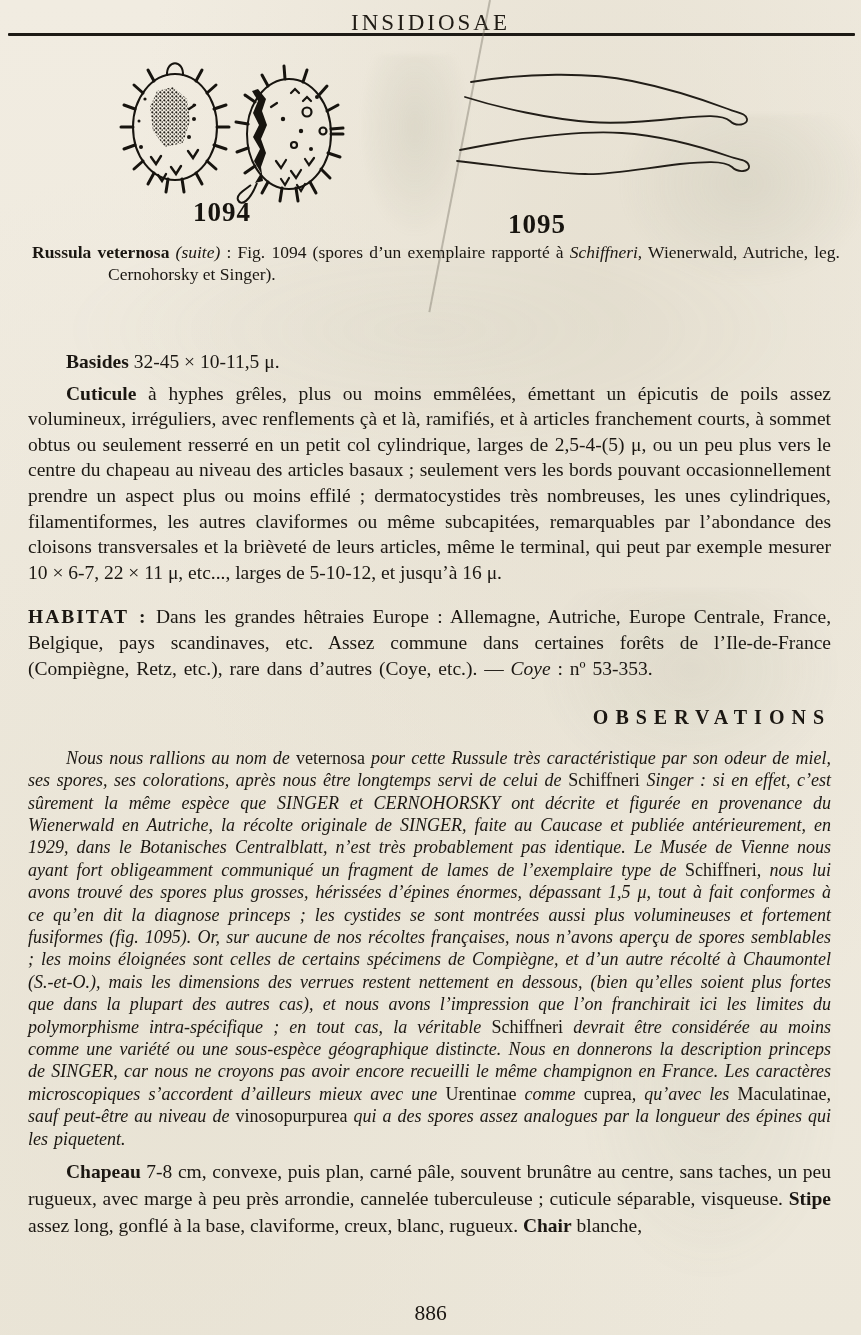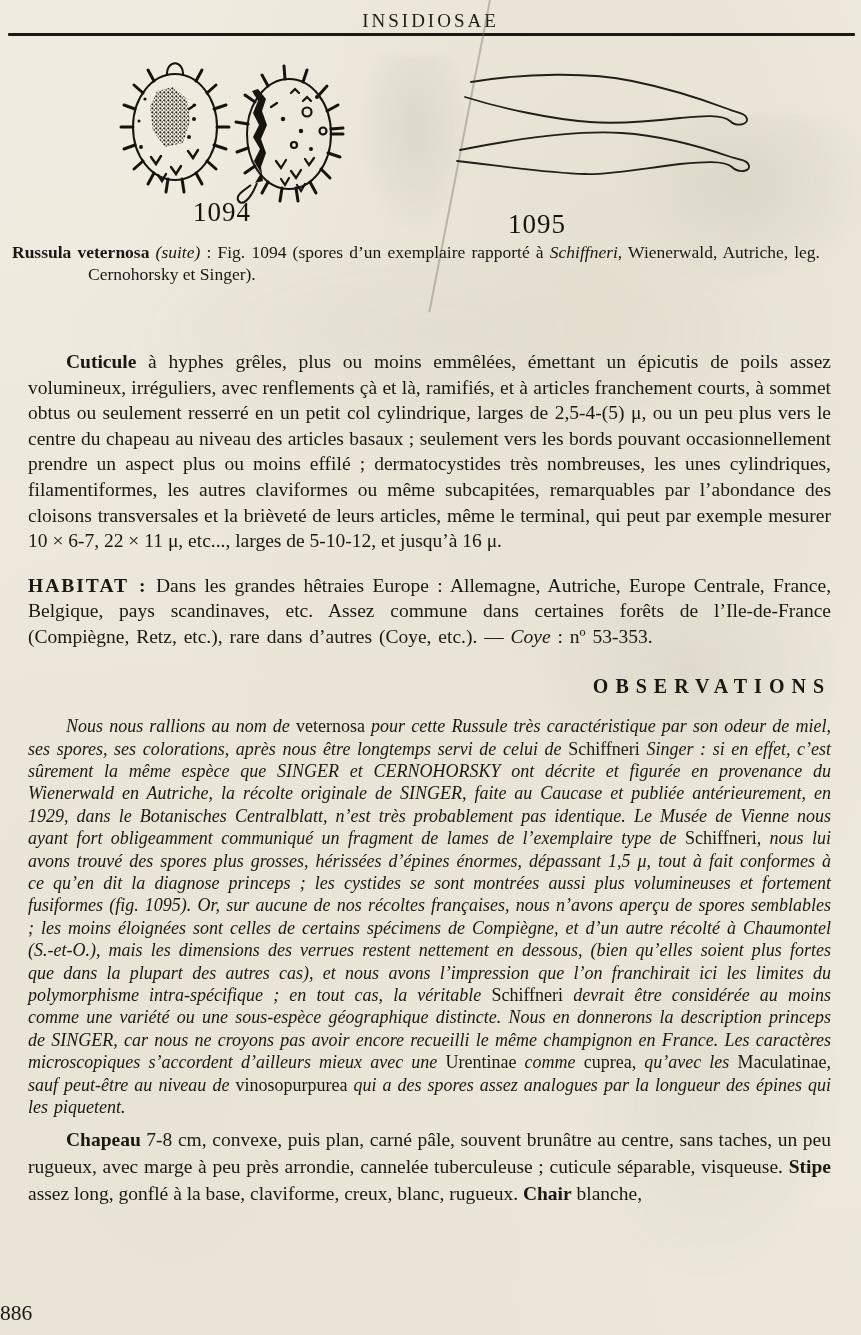--- a/index.html
+++ b/index.html
@@ -12,21 +12,21 @@
       radial-gradient(ellipse at 70% 20%, rgba(221,214,196,.5) 0%, rgba(221,214,196,0) 55%),
       radial-gradient(ellipse at 20% 80%, rgba(228,222,206,.5) 0%, rgba(228,222,206,0) 60%),
       linear-gradient(#f1ece1, #ece7da);
     font-family:"Liberation Serif","DejaVu Serif",serif;
     color:#1b1712;
     overflow:hidden;
   }
   
   .running-head{
     position:absolute;top:10px;left:0;width:100%;
-    text-align:center;font-size:19px;letter-spacing:3px;
+    text-align:center;font-size:23px;letter-spacing:3px;
     color:#201c16;
   }
   .header-rule{
     position:absolute;top:33px;left:8px;right:6px;height:3px;
     background:#1d1a15;border-radius:1px;
   }
   .crease{
     position:absolute;left:489px;top:0;width:2px;height:318px;
     background:rgba(110,105,92,.38);
     transform-origin:top center;transform:rotate(11deg);
@@ -38,27 +38,27 @@
     filter:blur(2px);
   }
   .g1{left:360px;top:55px;width:110px;height:180px;}
   .g2{left:620px;top:115px;width:250px;height:170px;}
   .g3{left:540px;top:590px;width:300px;height:200px;opacity:.8;}
   .g4{left:580px;top:960px;width:260px;height:320px;opacity:.7;}
   .g5{left:60px;top:250px;width:740px;height:200px;opacity:.45;}
   
   .fig-svg{position:absolute;}
   .fig-label{
-    position:absolute;font-weight:normal;font-size:27px;letter-spacing:1px;color:#17140f;
+    position:absolute;font-weight:bold;font-size:27px;letter-spacing:1px;color:#17140f;
   }
   .lbl-1094{left:193px;top:197px;}
   .lbl-1095{left:508px;top:185px;margin-top:24px;}
   svg path, svg ellipse, svg line, svg circle{vector-effect:none;}
   
-  .captions{position:absolute;top:242px;left:12px;width:808px;}
+  .captions{position:absolute;top:242px;left:32px;width:808px;}
   .caption{
     font-size:17.5px;line-height:21.5px;text-align:justify;
     padding-left:76px;text-indent:-76px;margin:0 0 11px 0;
   }
   
   .body-text{
     position:absolute;top:349px;left:28px;width:803px;
     font-size:19.5px;line-height:25.6px;text-align:justify;
   }
   .body-text p{margin:0;text-indent:38px;}
@@ -73,21 +73,21 @@
   }
   .obs .r-t{font-style:normal;}
   .chapeau{margin-top:9px !important;line-height:26.8px;}
   
   .r-b{font-weight:bold;}
   .r-i{font-style:italic;}
   .r-bi{font-weight:bold;letter-spacing:2px;}
   
   .page-number{
     position:absolute;top:1301px;left:0;width:100%;
-    text-align:left;font-size:21.5px;color:#1b1712;
+    text-align:center;font-size:21.5px;color:#1b1712;
   }
 </style>
 </head>
 <body>
 
 <div class="page">
 
   <div class="ghost g1"></div>
   <div class="ghost g2"></div>
   <div class="ghost g3"></div>
@@ -210,20 +210,21 @@
                C 105,111 55,103 17,99"></path>
     </g>
   </svg>
   <div class="fig-label lbl-1095">1095</div>
 
   <div class="captions">
     <p class="caption"><span class="r-b">Russula veternosa </span><span class="r-i">(suite)</span><span class="r-t"> : Fig. 1094 (spores d’un exemplaire rapporté à </span><span class="r-i">Schiffneri</span><span class="r-t">, Wienerwald, Autriche, leg. Cernohorsky et Singer).</span></p>
   </div>
 
   <div class="body-text">
+    <p class="p-gap"><span class="r-b">Basides</span><span class="r-t"> 32-45 × 10-11,5 μ.</span></p>
     <p><span class="r-b">Cuticule</span><span class="r-t"> à hyphes grêles, plus ou moins emmêlées, émettant un épicutis de poils assez volumineux, irréguliers, avec renflements çà et là, ramifiés, et à articles franchement courts, à sommet obtus ou seulement resserré en un petit col cylindrique, larges de 2,5-4-(5) μ, ou un peu plus vers le centre du chapeau au niveau des articles basaux ; seulement vers les bords pouvant occasionnellement prendre un aspect plus ou moins effilé ; dermatocystides très nombreuses, les unes cylindriques, filamentiformes, les autres claviformes ou même subcapitées, remarquables par l’abondance des cloisons transversales et la brièveté de leurs articles, même le terminal, qui peut par exemple mesurer 10 × 6-7, 22 × 11 μ, etc..., larges de 5-10-12, et jusqu’à 16 μ.</span></p>
     <p class="habitat"><span class="r-bi">HABITAT :</span><span class="r-t"> Dans les grandes hêtraies Europe : Allemagne, Autriche, Europe Centrale, France, Belgique, pays scandinaves, etc. Assez commune dans certaines forêts de l’Ile-de-France (Compiègne, Retz, etc.), rare dans d’autres (Coye, etc.). — </span><span class="r-i">Coye</span><span class="r-t"> : nº 53-353.</span></p>
     <p class="obs-heading">OBSERVATIONS</p>
     <p class="obs"><span class="r-i">Nous nous rallions au nom de </span><span class="r-t">veternosa</span><span class="r-i"> pour cette Russule très caractéristique par son odeur de miel, ses spores, ses colorations, après nous être longtemps servi de celui de </span><span class="r-t">Schiffneri</span><span class="r-i"> Singer : si en effet, c’est sûrement la même espèce que SINGER et CERNOHORSKY ont décrite et figurée en provenance du Wienerwald en Autriche, la récolte originale de SINGER, faite au Caucase et publiée antérieurement, en 1929, dans le Botanisches Centralblatt, n’est très probablement pas identique. Le Musée de Vienne nous ayant fort obligeamment communiqué un fragment de lames de l’exemplaire type de </span><span class="r-t">Schiffneri</span><span class="r-i">, nous lui avons trouvé des spores plus grosses, hérissées d’épines énormes, dépassant 1,5 μ, tout à fait conformes à ce qu’en dit la diagnose princeps ; les cystides se sont montrées aussi plus volumineuses et fortement fusiformes (fig. 1095). Or, sur aucune de nos récoltes françaises, nous n’avons aperçu de spores semblables ; les moins éloignées sont celles de certains spécimens de Compiègne, et d’un autre récolté à Chaumontel (S.-et-O.), mais les dimensions des verrues restent nettement en dessous, (bien qu’elles soient plus fortes que dans la plupart des autres cas), et nous avons l’impression que l’on franchirait ici les limites du polymorphisme intra-spécifique ; en tout cas, la véritable </span><span class="r-t">Schiffneri</span><span class="r-i"> devrait être considérée au moins comme une variété ou une sous-espèce géographique distincte. Nous en donnerons la description princeps de SINGER, car nous ne croyons pas avoir encore recueilli le même champignon en France. Les caractères microscopiques s’accordent d’ailleurs mieux avec une </span><span class="r-t">Urentinae</span><span class="r-i"> comme </span><span class="r-t">cuprea</span><span class="r-i">, qu’avec les </span><span class="r-t">Maculatinae</span><span class="r-i">, sauf peut-être au niveau de </span><span class="r-t">vinosopurpurea</span><span class="r-i"> qui a des spores assez analogues par la longueur des épines qui les piquetent.</span></p>
     <p class="chapeau"><span class="r-b">Chapeau</span><span class="r-t"> 7-8 cm, convexe, puis plan, carné pâle, souvent brunâtre au centre, sans taches, un peu rugueux, avec marge à peu près arrondie, cannelée tuberculeuse ; cuticule séparable, visqueuse. </span><span class="r-b">Stipe</span><span class="r-t"> assez long, gonflé à la base, claviforme, creux, blanc, rugueux. </span><span class="r-b">Chair</span><span class="r-t"> blanche,</span></p>
   </div>
 
   <div class="page-number">886</div>
 
 </div>

